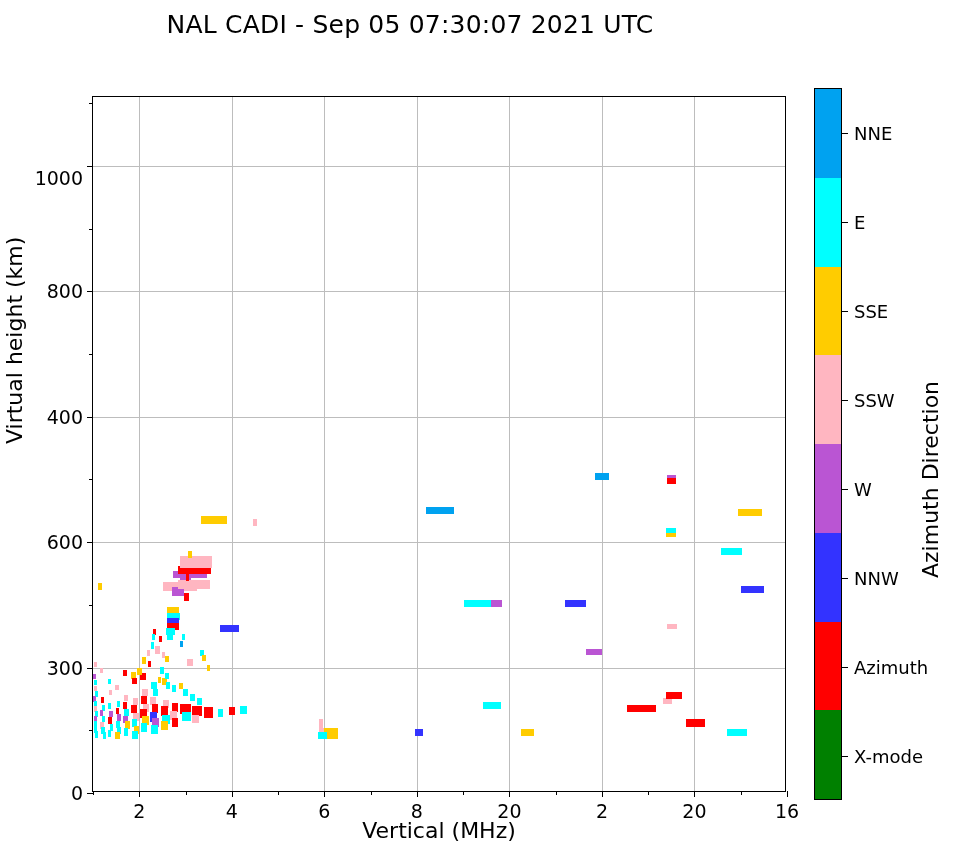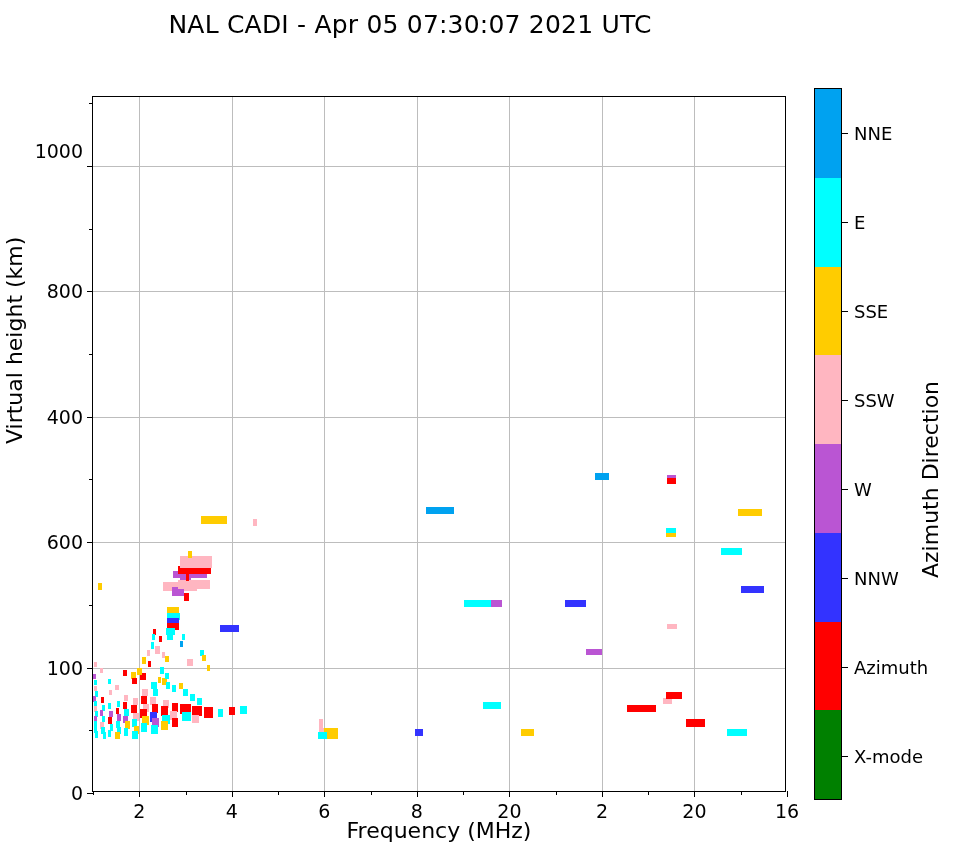--- a/index.html
+++ b/index.html
@@ -43,21 +43,21 @@
   .clab{position:absolute;left:854px;font-size:18px;color:#000;
         transform:translateY(-50%);white-space:nowrap;}
   .cbtitle{position:absolute;left:918px;top:578px;font-size:22px;color:#000;
            transform-origin:0 0;transform:rotate(-90deg);white-space:nowrap;}
 </style>
 </head>
 <body>
 
 <div id="root">
 
-  <div class="title">NAL CADI - Apr 05 07:30:07 2021 UTC</div>
+  <div class="title">NAL CADI - Sep 05 07:30:07 2021 UTC</div>
 
   <div class="axes" id="axes">
     <div class="gridwrap" id="gridwrap">
         <div class="gl-v" style="left: 46.2667px;"></div>
         <div class="gl-v" style="left: 138.8px;"></div>
         <div class="gl-v" style="left: 231.333px;"></div>
         <div class="gl-v" style="left: 323.867px;"></div>
         <div class="gl-v" style="left: 416.4px;"></div>
         <div class="gl-v" style="left: 508.933px;"></div>
         <div class="gl-v" style="left: 601.467px;"></div>
@@ -245,39 +245,39 @@
         <div class="tick-x minor" style="left: 92.5333px;"></div>
         <div class="tick-x minor" style="left: 185.067px;"></div>
         <div class="tick-x minor" style="left: 277.6px;"></div>
         <div class="tick-x minor" style="left: 370.133px;"></div>
         <div class="tick-x minor" style="left: 462.667px;"></div>
         <div class="tick-x minor" style="left: 555.2px;"></div>
         <div class="tick-x minor" style="left: 647.733px;"></div>
         <div class="tick-y" style="top: 696px;"></div>
         <div class="ylab" style="top: 696px;">0</div>
         <div class="tick-y" style="top: 570.595px;"></div>
-        <div class="ylab" style="top: 570.595px;">100</div>
+        <div class="ylab" style="top: 570.595px;">300</div>
         <div class="tick-y" style="top: 445.189px;"></div>
         <div class="ylab" style="top: 445.189px;">600</div>
         <div class="tick-y" style="top: 319.784px;"></div>
         <div class="ylab" style="top: 319.784px;">400</div>
         <div class="tick-y" style="top: 194.378px;"></div>
         <div class="ylab" style="top: 194.378px;">800</div>
         <div class="tick-y" style="top: 68.973px;"></div>
-        <div class="ylab" style="top: 54px;">1000</div>
+        <div class="ylab" style="top: 81px;">1000</div>
         <div class="tick-y minor" style="top: 633.297px;"></div>
         <div class="tick-y minor" style="top: 507.892px;"></div>
         <div class="tick-y minor" style="top: 382.486px;"></div>
         <div class="tick-y minor" style="top: 257.081px;"></div>
         <div class="tick-y minor" style="top: 131.676px;"></div>
         <div class="tick-y minor" style="top: 6.27027px;"></div>
       </div>
   </div>
 
-  <div class="xtitle">Frequency (MHz)</div>
+  <div class="xtitle">Vertical (MHz)</div>
   <div class="ytitle">Virtual height (km)</div>
 
   <div class="cbar" id="cbar">
       <div class="cseg" style="background: rgb(0, 162, 240);"></div>
       <div class="cseg" style="background: rgb(0, 255, 255);"></div>
       <div class="cseg" style="background: rgb(255, 204, 0);"></div>
       <div class="cseg" style="background: rgb(255, 182, 193);"></div>
       <div class="cseg" style="background: rgb(186, 85, 211);"></div>
       <div class="cseg" style="background: rgb(51, 51, 255);"></div>
       <div class="cseg" style="background: rgb(255, 0, 0);"></div>

